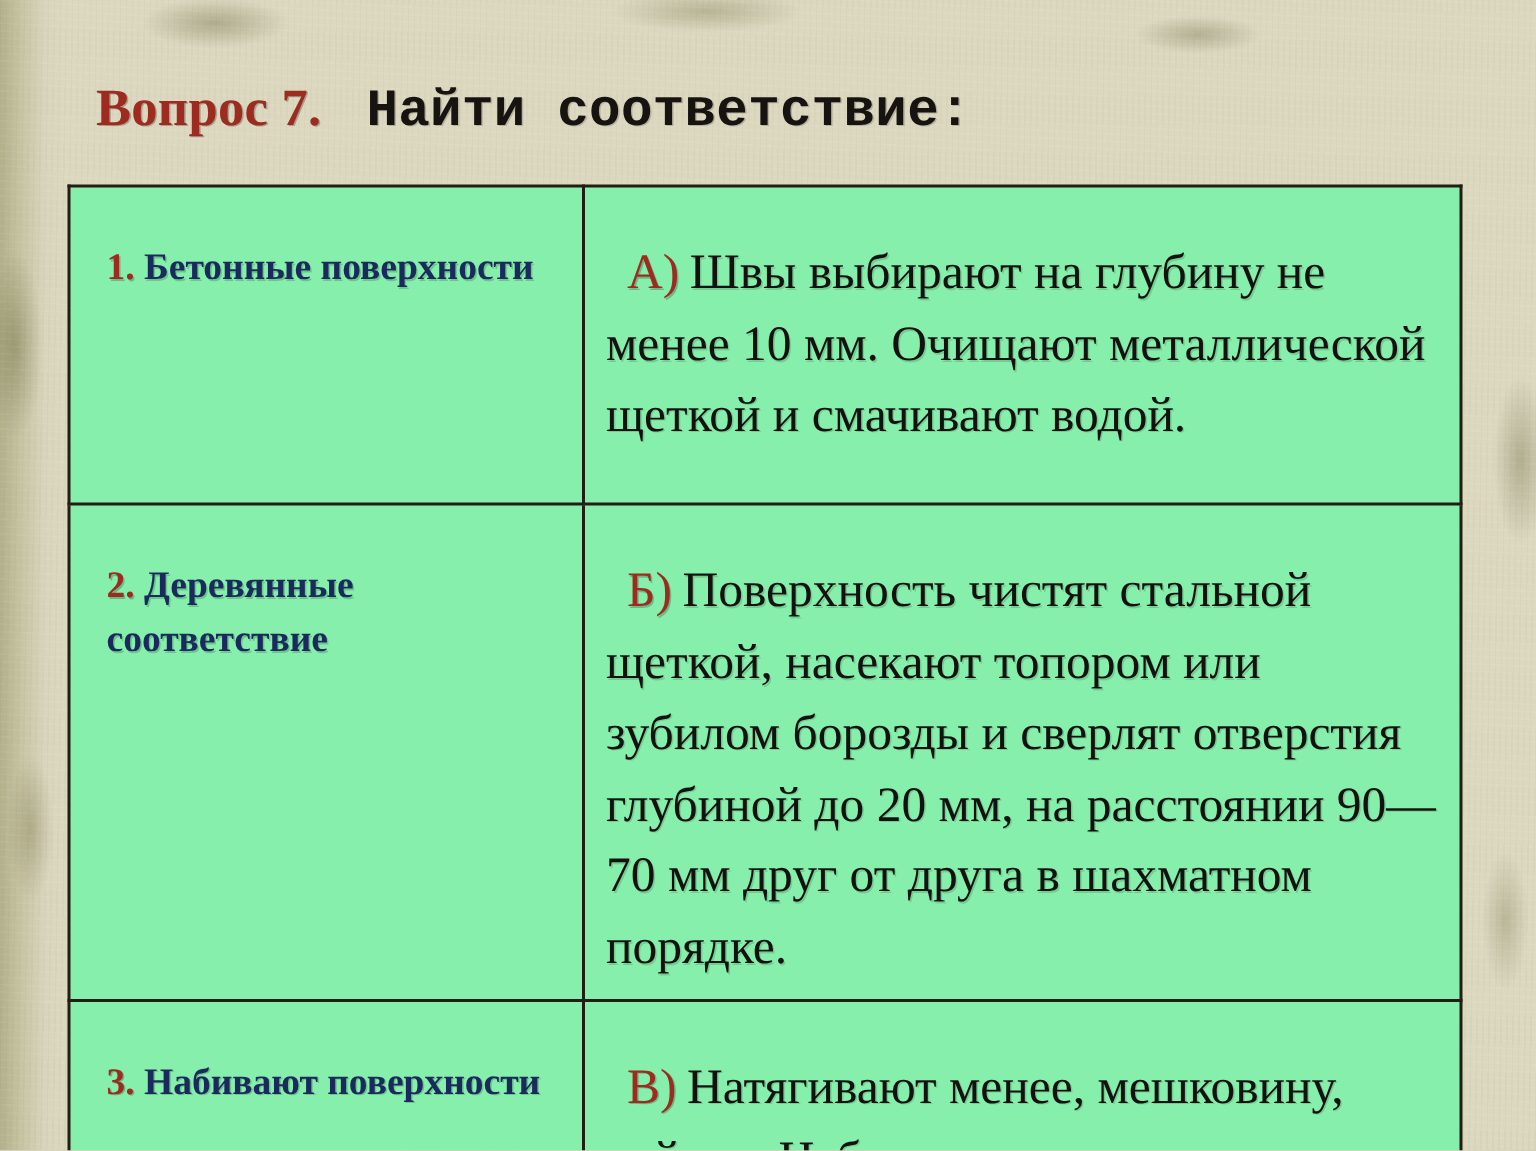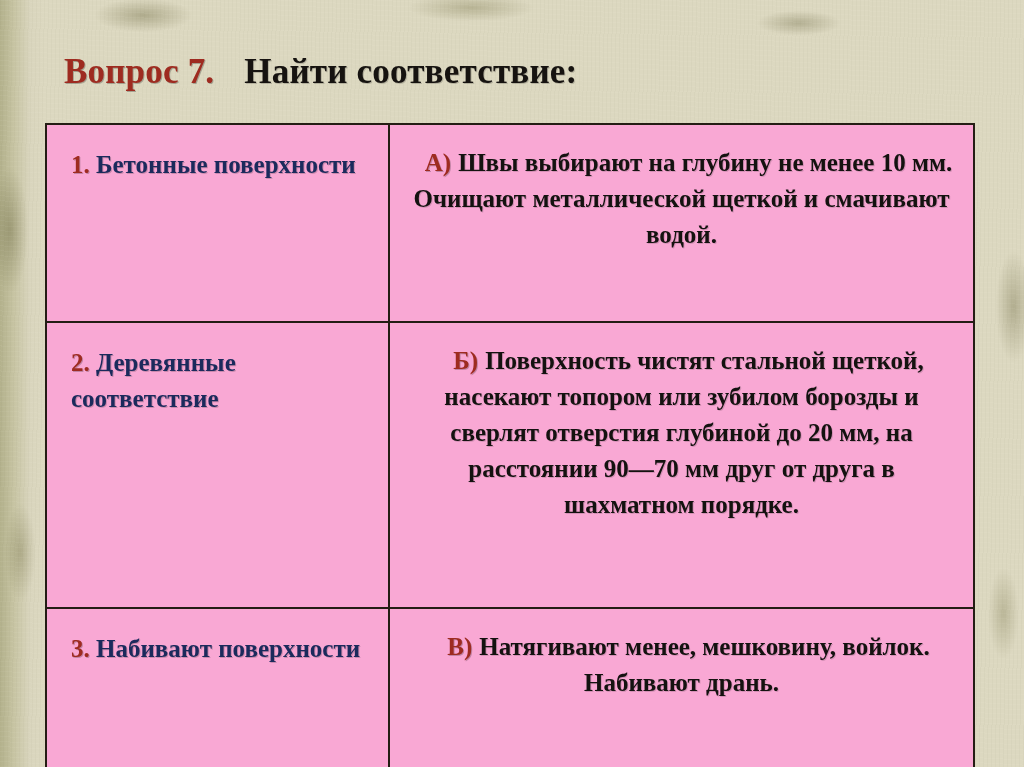--- a/index.html
+++ b/index.html
@@ -73,38 +73,39 @@
     letter-spacing: .2px;
   }
   .title .q-num {
     color: #9e2b20;
     text-shadow: 1px 1px 0 rgba(0,0,0,.25);
   }
   .title .q-text {
     color: #161310;
     margin-left: 30px;
     text-shadow: 1px 1px 0 rgba(0,0,0,.18);
+    font-family: Liberation Mono, monospace;
   }
 
   
   .match-table {
     position: absolute;
     left: 45px;
     top: 123px;
     width: 930px;
     height: 608px;
     border-collapse: collapse;
     table-layout: fixed;
     background: #dbd7bf;
   }
   .match-table td {
     border: 2px solid #241d14;
     vertical-align: top;
-    background: #f9a8d4;
-    padding: 14px 14px 10px 14px;
+    background: #86efac;
+    padding: 28px 14px 10px 14px;
   }
   .col-left  { width: 313px; }
   .col-right { width: auto; }
 
   .row-1 td { height: 172px; }
   .row-2 td { height: 260px; }
   .row-3 td { height: 176px; }
 
   
   .item {
@@ -116,27 +117,27 @@
     padding-left: 10px;
     padding-top: 8px;
   }
   .item .num {
     color: #9e2b20;
     text-shadow: 1px 1px 0 rgba(0,0,0,.22);
   }
 
   
   .answer {
-    font-size: 25px;
-    font-weight: bold;
+    font-size: 33px;
+    font-weight: normal;
     line-height: 1.44;
     color: #141210;
     text-shadow: 1px 1px 0 rgba(0,0,0,.14);
     padding-top: 6px;
-    text-align: center;
+    text-align: left;
   }
   .answer .letter {
     color: #9e2b20;
     text-shadow: 1px 1px 0 rgba(0,0,0,.22);
     margin-left: 14px;
     margin-right: 7px;
   }
 </style>
 </head>
 <body>

